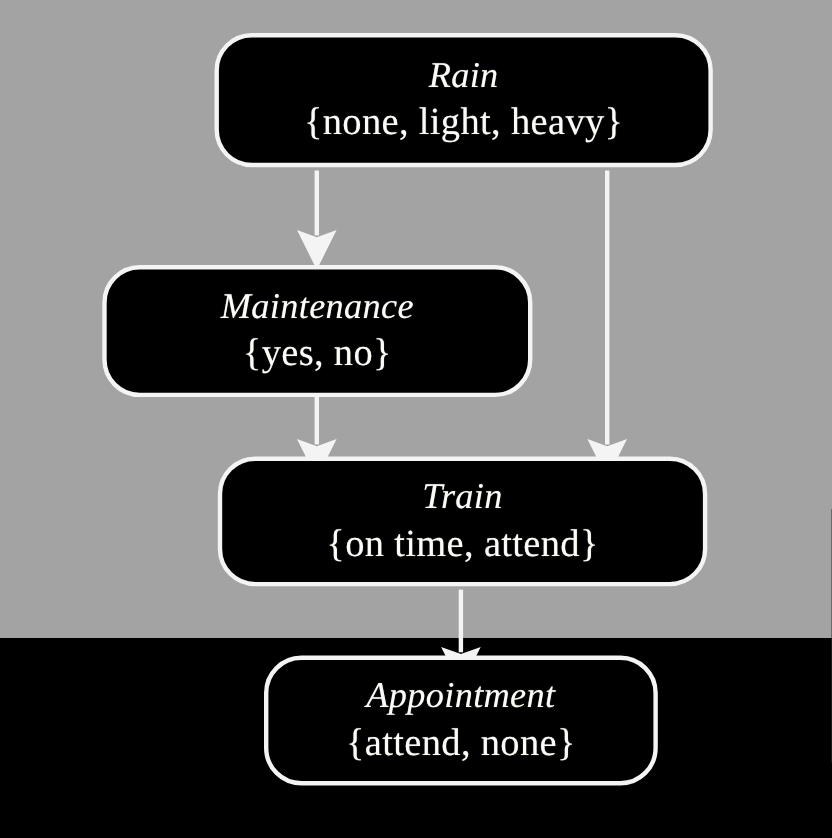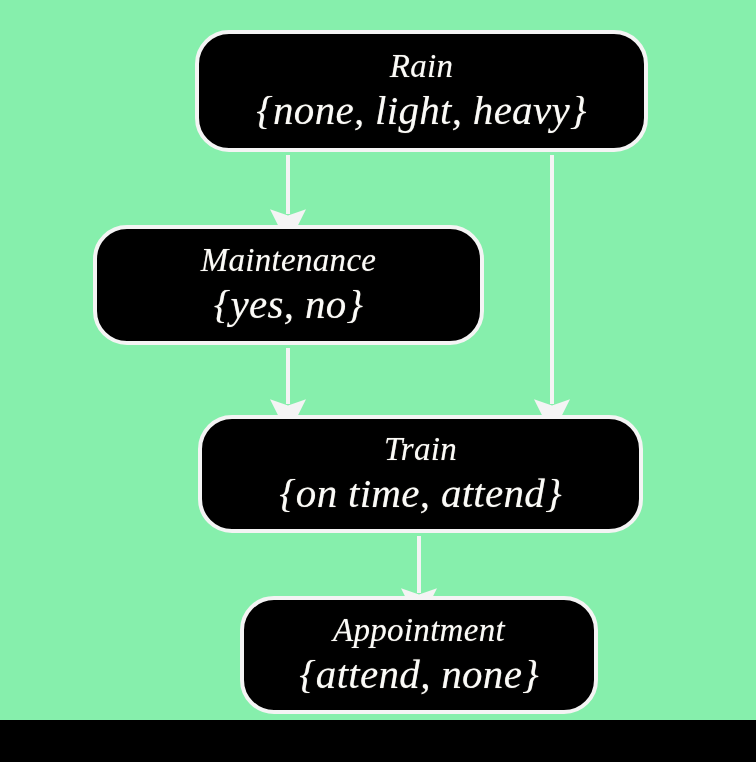--- a/index.html
+++ b/index.html
@@ -10,22 +10,22 @@
   }
   body {
     width: 756px;
     height: 762px;
     overflow: hidden;
     font-family: "Liberation Serif", "DejaVu Serif", serif;
   }
   #diagram-canvas {
     position: relative;
     width: 756px;
-    height: 720px;
-    background: #86efac;
+    height: 580px;
+    background: #a3a3a3;
   }
   #edge-layer {
     position: absolute;
     left: 0;
     top: 0;
     width: 756px;
     height: 762px;
   }
   .node {
     position: absolute;
@@ -43,30 +43,29 @@
     z-index: 2;
   }
   .node-title {
     font-style: italic;
     font-size: 33px;
     letter-spacing: 0.3px;
     white-space: nowrap;
     text-shadow: 0 0 1px rgba(255,240,225,0.55);
   }
   .node-states {
-    font-style: italic;
-    font-size: 41px;
+    font-size: 35px;
     letter-spacing: 0.3px;
     white-space: nowrap;
     margin-top: 3px;
     text-shadow: 0 0 1px rgba(255,240,225,0.55);
   }
   
   #node-rain        { left: 195px; top: 30px;  width: 453px; height: 122px; }
-  #node-maintenance { left: 93px;  top: 225px; width: 391px; height: 120px; }
+  #node-maintenance { left: 93px;  top: 241px; width: 391px; height: 120px; }
   #node-train       { left: 198px; top: 415px; width: 445px; height: 118px; }
   #node-appointment { left: 240px; top: 596px; width: 358px; height: 118px; }
 </style>
 </head>
 <body>
 
 <div id="diagram-canvas">
 
   <svg id="edge-layer" viewBox="0 0 756 762" width="756" height="762" aria-hidden="true">
     <defs>

